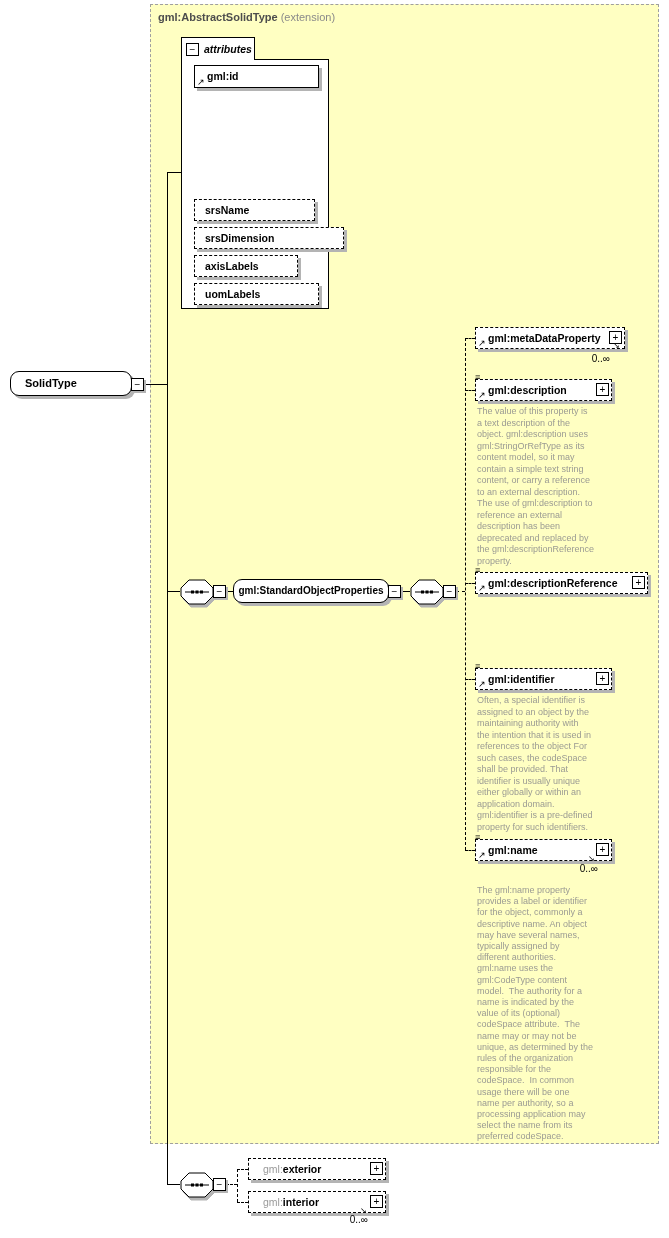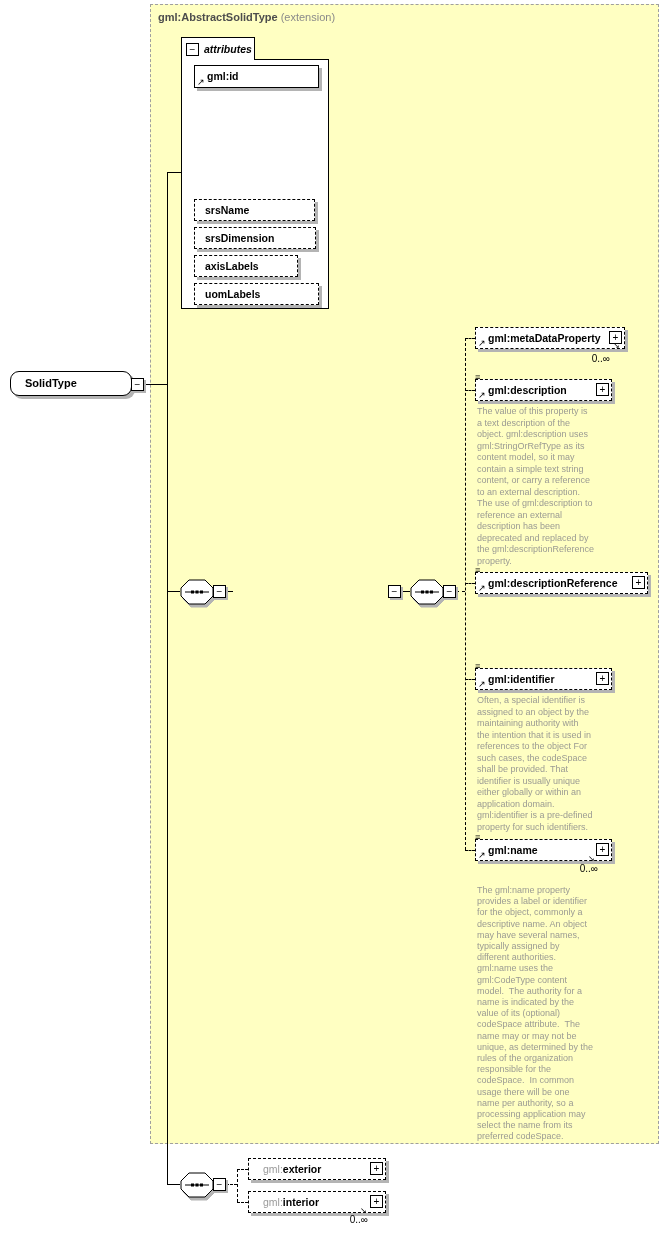--- a/index.html
+++ b/index.html
@@ -110,41 +110,44 @@
   <span class="handle" style="left:131px;top:378px;">−</span>
 
   <div class="el-box" style="left:194px;top:65px;width:125px;height:23px;">
     <span class="ref-arrow">↗</span>
     <span class="el-label" style="line-height:21px;">gml:id</span>
   </div>
 
   <div class="el-box dashed" style="left:194px;top:199px;width:121px;">
     <span class="el-label" style="left:10px;">srsName</span>
   </div>
-  <div class="el-box dashed" style="left:194px;top:227px;width:122px;">
+  <div class="el-box dashed" style="left:194px;top:227px;width:150px;">
     <span class="el-label" style="left:10px;">srsDimension</span>
   </div>
   <div class="el-box dashed" style="left:194px;top:255px;width:104px;">
     <span class="el-label" style="left:10px;">axisLabels</span>
   </div>
   <div class="el-box dashed" style="left:194px;top:283px;width:125px;">
     <span class="el-label" style="left:10px;">uomLabels</span>
   </div>
 
   <div class="compositor" style="left:180px;top:579px;">
     <svg width="34" height="26" xmlns="http://www.w3.org/2000/svg">
       <polygon points="9,1 25,1 33,9 33,17 25,25 9,25 1,17 1,9" fill="#fff" stroke="#000" stroke-width="1"></polygon>
       <line x1="5" y1="13" x2="29" y2="13" stroke="#000" stroke-width="1"></line>
       <rect x="11" y="11.5" width="3" height="3" fill="#000"></rect>
       <rect x="15.5" y="11.5" width="3" height="3" fill="#000"></rect>
       <rect x="20" y="11.5" width="3" height="3" fill="#000"></rect>
     </svg>
   </div>
   <span class="handle" style="left:213px;top:585px;">−</span>
 
+  <div class="node group">
+    <span>gml:StandardObjectProperties</span>
+  </div>
   <span class="handle" style="left:388px;top:585px;">−</span>
 
   <div class="compositor" style="left:410px;top:579px;">
     <svg width="34" height="26" xmlns="http://www.w3.org/2000/svg">
       <polygon points="9,1 25,1 33,9 33,17 25,25 9,25 1,17 1,9" fill="#fff" stroke="#000" stroke-width="1"></polygon>
       <line x1="5" y1="13" x2="29" y2="13" stroke="#000" stroke-width="1"></line>
       <rect x="11" y="11.5" width="3" height="3" fill="#000"></rect>
       <rect x="15.5" y="11.5" width="3" height="3" fill="#000"></rect>
       <rect x="20" y="11.5" width="3" height="3" fill="#000"></rect>
     </svg>

